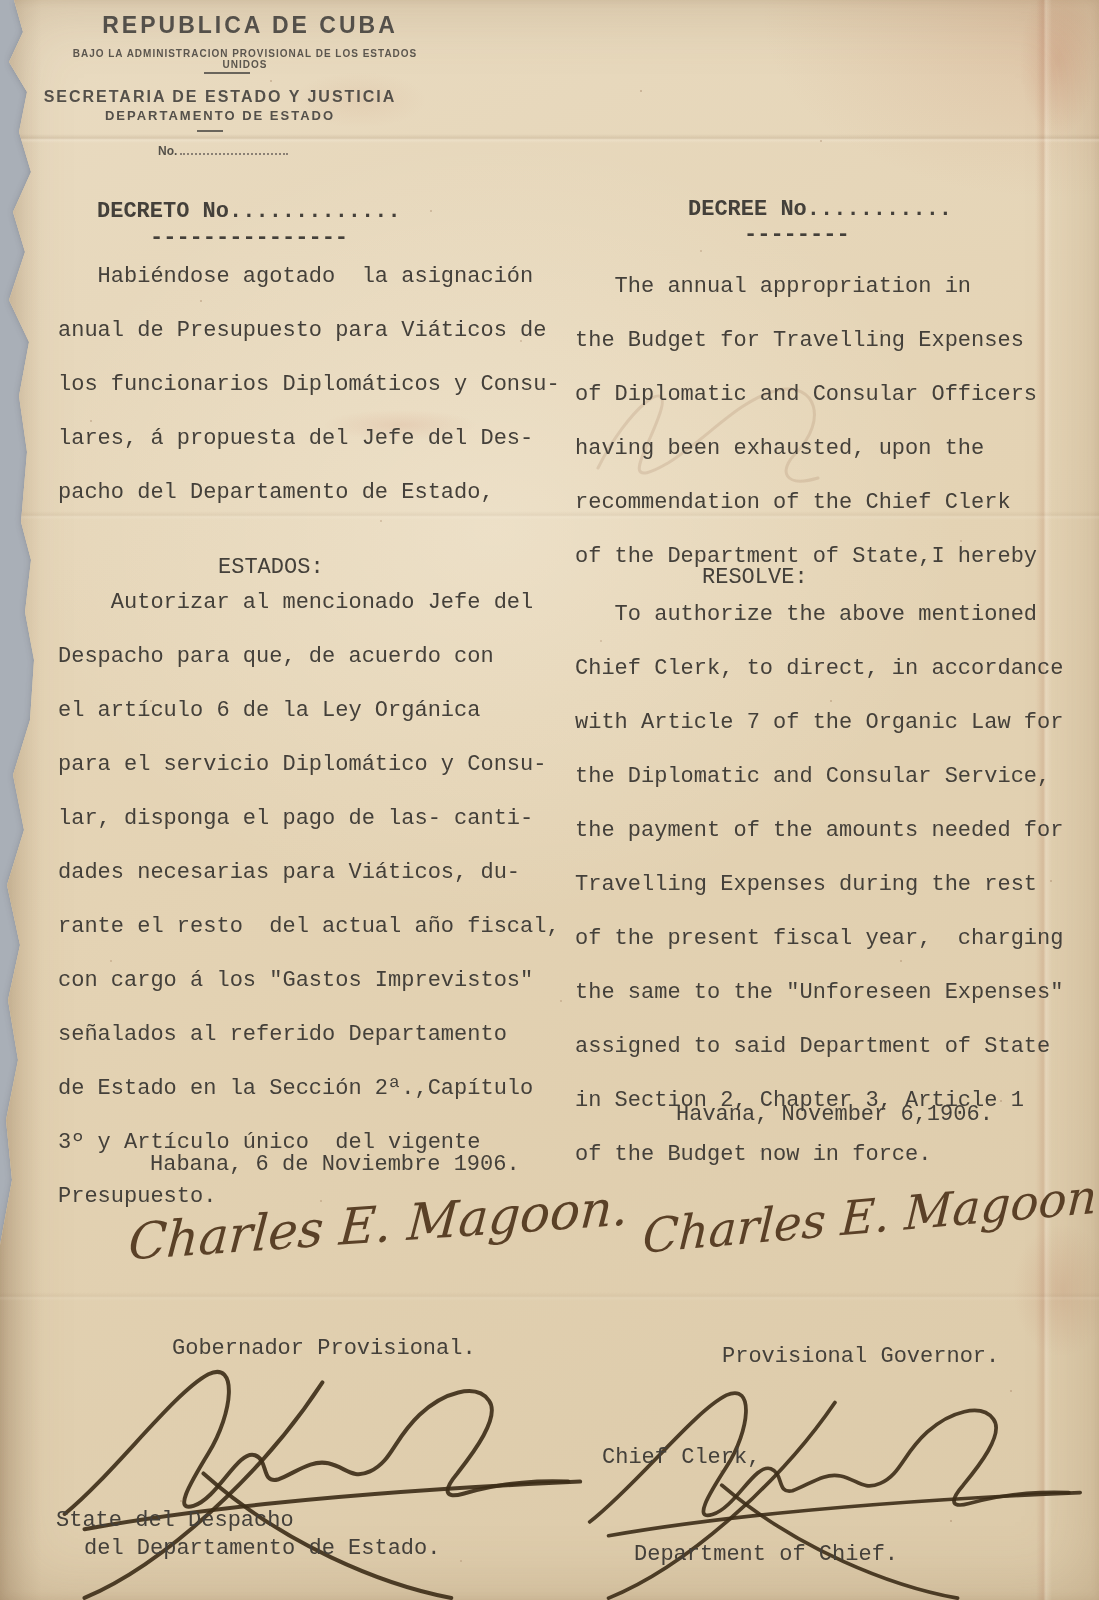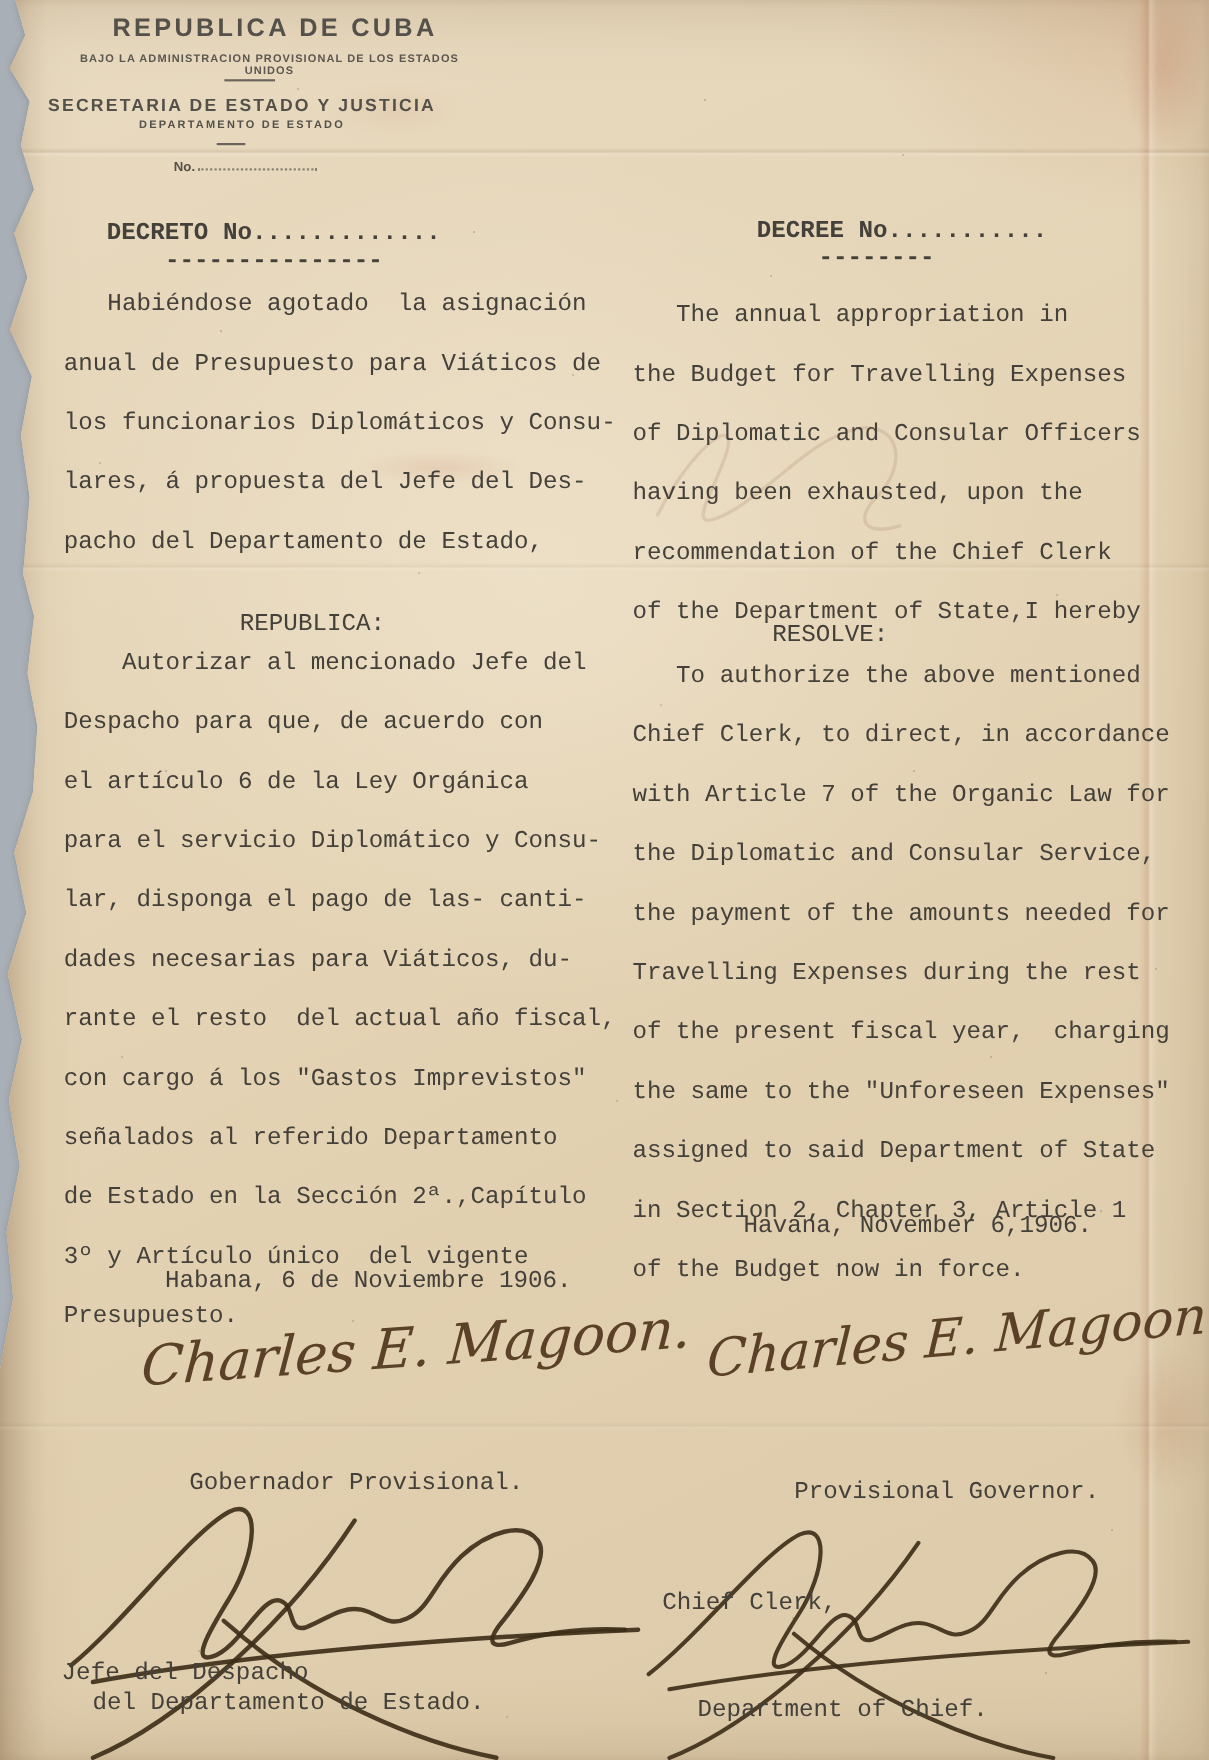--- a/index.html
+++ b/index.html
@@ -49,21 +49,21 @@
       180px 1500px 0 rgba(122,76,46,.28), 460px 1560px 0 rgba(122,76,46,.24),
       720px 1470px 0 rgba(122,76,46,.26), 950px 1520px 0 rgba(122,76,46,.30),
       600px 640px 0 rgba(122,76,46,.24), 380px 520px 0 rgba(122,76,46,.26),
       270px 80px 0 rgba(122,76,46,.30), 820px 140px 0 rgba(122,76,46,.28),
       1050px 880px 0 rgba(122,76,46,.30), 90px 420px 0 rgba(122,76,46,.28),
       110px 960px 0 rgba(122,76,46,.26), 1010px 1390px 0 rgba(122,76,46,.28);}
   .lh{position:absolute;color:#54504a;text-align:center;}
   .lh-country{left:70px;top:12px;width:360px;font-size:23px;font-weight:600;letter-spacing:3px;}
   .lh-admin{left:60px;top:48px;width:370px;font-size:10px;font-weight:700;letter-spacing:1px;color:#5b564e;}
   .lh-secretary{left:40px;top:88px;width:360px;font-size:16px;font-weight:700;letter-spacing:2px;}
-  .lh-department{left:40px;top:108px;width:360px;font-size:10px;font-weight:700;letter-spacing:2px;text-align:center;}
+  .lh-department{left:40px;top:108px;width:360px;font-size:13px;font-weight:700;letter-spacing:2px;text-align:center;}
   .rule{position:absolute;height:2px;background:#6a655c;}
   .rule-1{left:204px;top:72px;width:46px;}
   .rule-2{left:197px;top:130px;width:26px;}
   .no-row{position:absolute;left:158px;top:140px;font-size:12px;font-weight:700;color:#55514a;}
   .no-line{display:inline-block;width:108px;border-bottom:2px dotted #8a8074;height:13px;margin-left:3px;}
   .t{position:absolute;font-family:"Liberation Mono",monospace;font-size:22px;line-height:54px;
      color:#44403a;white-space:pre;}
   .t1{line-height:normal;}
   .bold{font-weight:700;}
   .sig-magoon{position:absolute;font-family:"DejaVu Serif",serif;font-style:italic;
@@ -104,21 +104,21 @@
     <div class="t t1 bold" style="left:97px;top:199px">DECRETO No.............</div>
     <div class="t t1 bold" style="left:150px;top:225px">---------------</div>
     <div class="t t1 bold" style="left:688px;top:197px">DECREE No...........</div>
     <div class="t t1 bold" style="left:744px;top:222px">--------</div>
 
     <div class="t" style="left:58px;top:250px">   Habiéndose agotado  la asignación
 anual de Presupuesto para Viáticos de
 los funcionarios Diplomáticos y Consu-
 lares, á propuesta del Jefe del Des-
 pacho del Departamento de Estado,</div>
-    <div class="t t1" style="left:218px;top:555px">REPUBLICA:</div>
+    <div class="t t1" style="left:218px;top:555px">ESTADOS:</div>
     <div class="t" style="left:58px;top:576px">    Autorizar al mencionado Jefe del
 Despacho para que, de acuerdo con
 el artículo 6 de la Ley Orgánica
 para el servicio Diplomático y Consu-
 lar, disponga el pago de las- canti-
 dades necesarias para Viáticos, du-
 rante el resto  del actual año fiscal,
 con cargo á los "Gastos Imprevistos"
 señalados al referido Departamento
 de Estado en la Sección 2ª.,Capítulo
@@ -158,19 +158,19 @@
       <path d="M300,30 C240,120 140,210 60,243"></path>
       <path d="M180,120 C260,190 360,230 430,243"></path>
     </svg>
     <svg class="scrawl" style="left:552px;top:1375px" width="547" height="225" viewBox="0 0 580 245" preserveAspectRatio="none">
       <path d="M40,160 C90,120 150,40 185,22 C215,8 210,60 185,100 C165,132 150,158 170,152 C195,144 215,96 232,102 C246,107 238,130 255,126 C272,120 288,106 306,110 C324,114 330,126 348,118 C370,108 372,86 398,62 C422,40 455,30 468,48 C480,64 452,100 436,120 C424,134 420,146 442,140 C470,132 502,126 548,128"></path>
       <path d="M60,175 C200,150 380,136 560,128"></path>
       <path d="M300,30 C240,120 140,210 60,243"></path>
       <path d="M180,120 C260,190 360,230 430,243"></path>
     </svg>
 
-    <div class="t t1" style="left:56px;top:1508px">Jefe del Despacho</div>
+    <div class="t t1" style="left:56px;top:1508px">State del Despacho</div>
     <div class="t t1" style="left:84px;top:1536px">del Departamento de Estado.</div>
     <div class="t t1" style="left:602px;top:1445px">Chief Clerk,</div>
     <div class="t t1" style="left:634px;top:1542px">Department of Chief.</div>
 
   </div>
 </div>
 
 </body></html>

